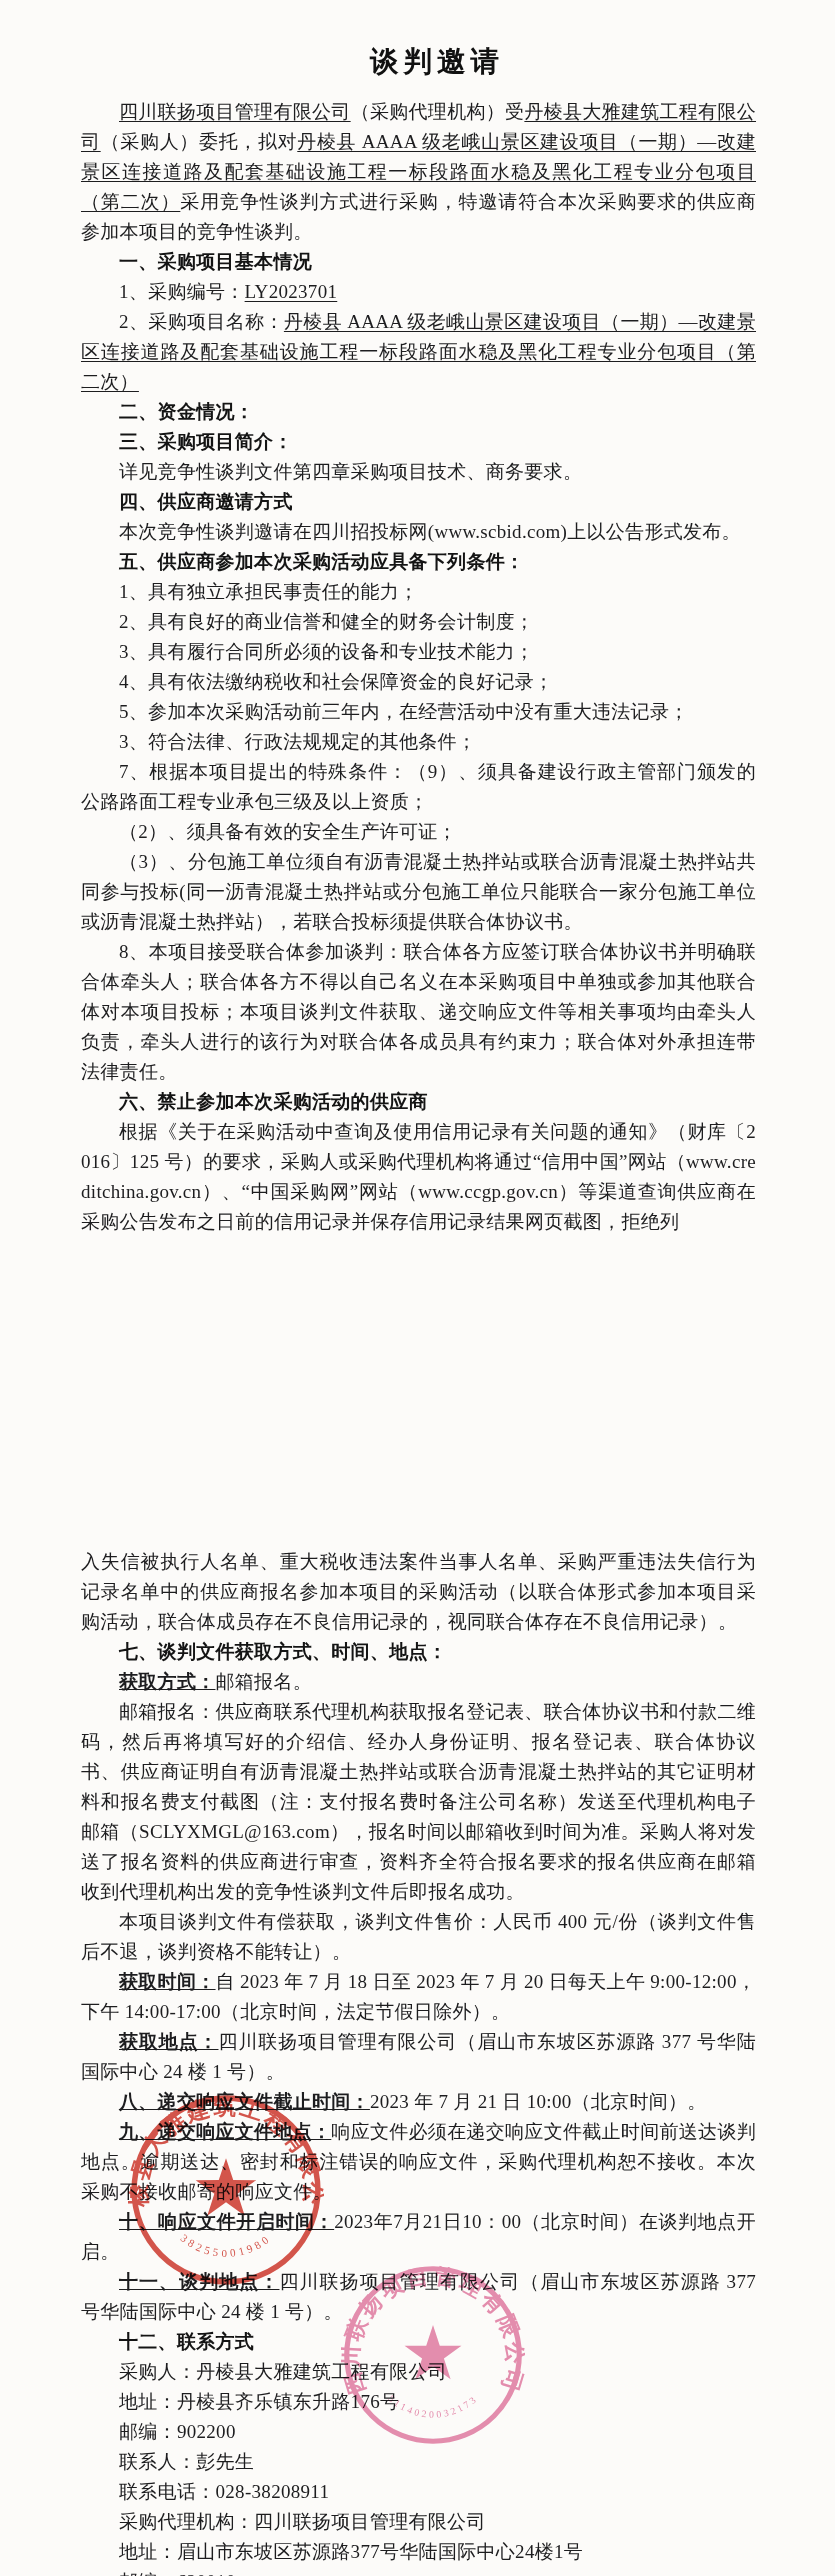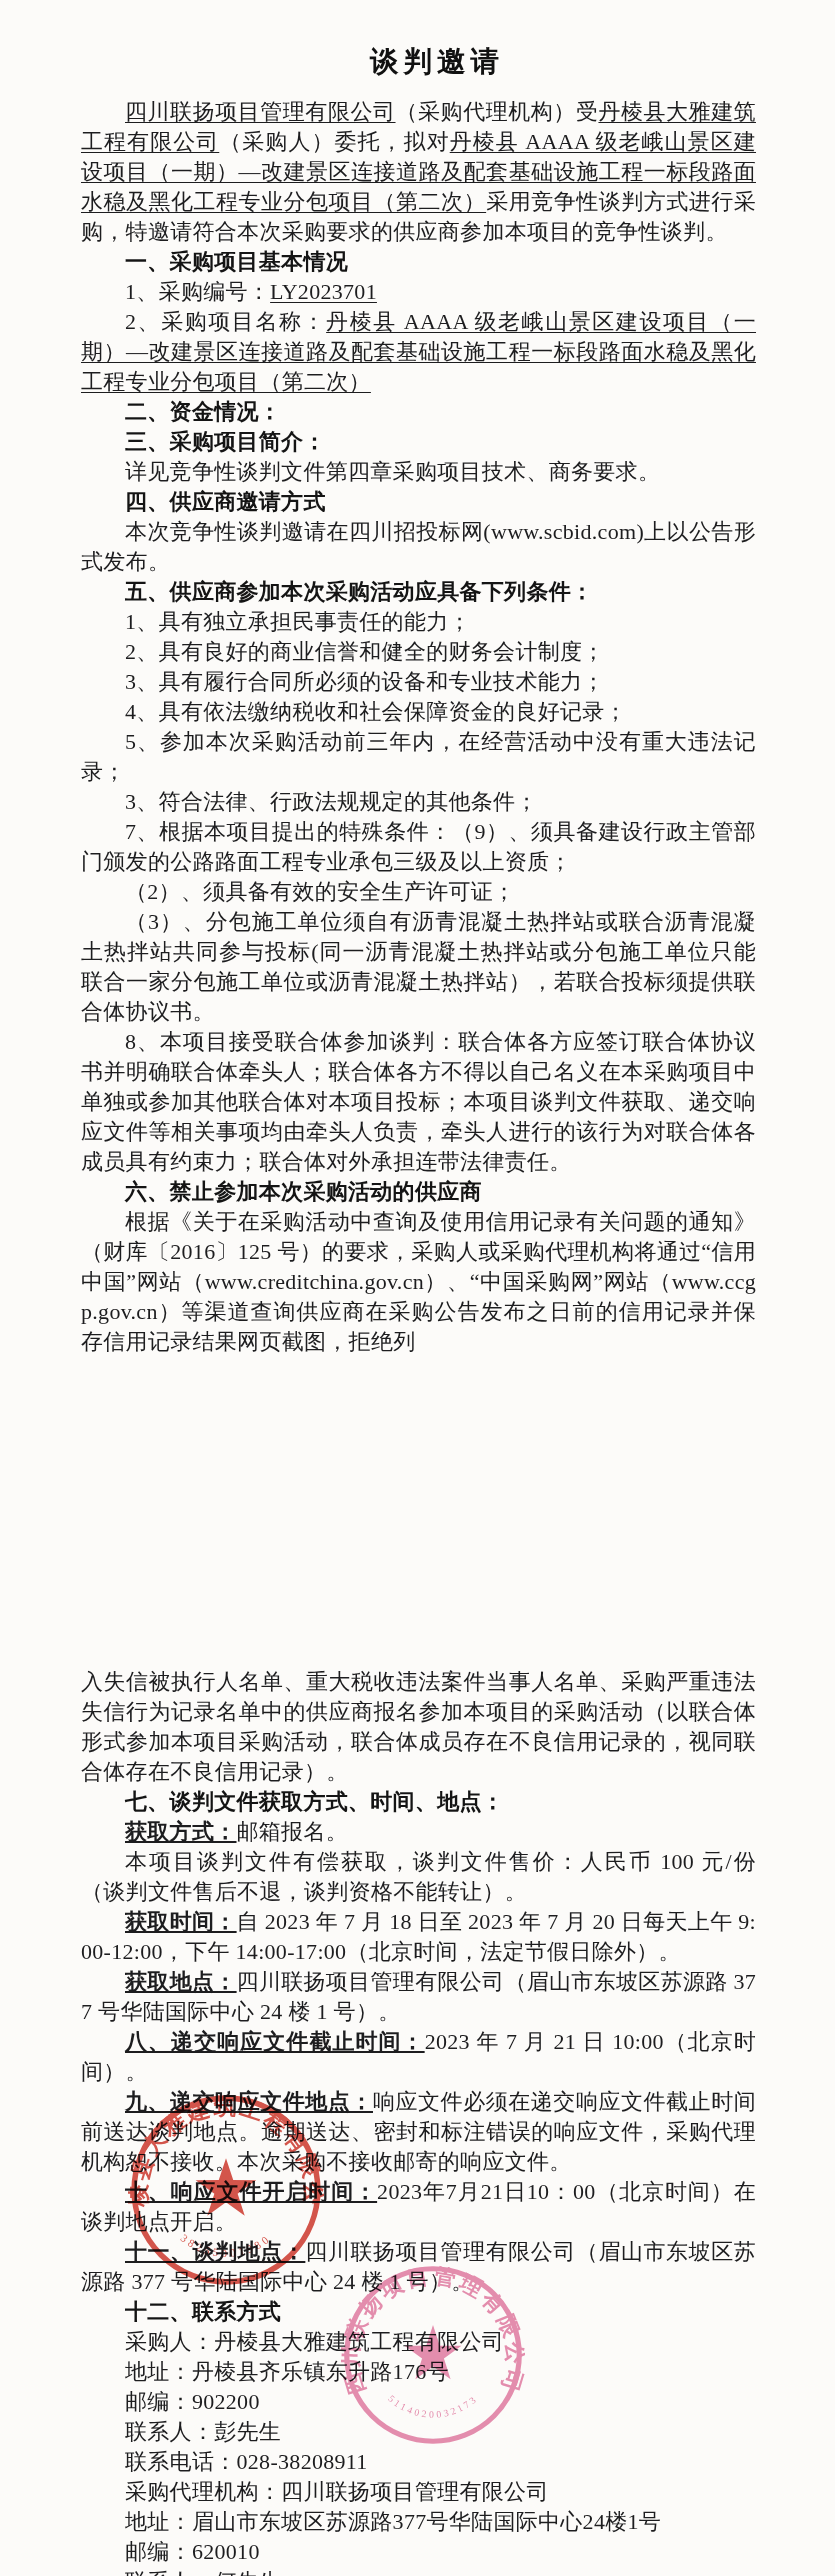--- a/index.html
+++ b/index.html
@@ -22,21 +22,21 @@
   }
   .doc-title{
     text-align:center;
     font-size:28.5px;
     font-weight:bold;
     letter-spacing:5px;
     color:#111;
     margin:11.2px 0 16px 37px;
   }
   .para{
-    font-size:22px;
+    font-size:19px;
     line-height:30px;
     text-align:justify;
     letter-spacing:0.3px;
     word-break:break-all;
   }
   .para.indent{ text-indent:2em; }
   .para.heading{ font-weight:bold; color:#141414; }
   .b{ font-weight:bold;text-decoration:underline; }
   .u{ text-decoration:underline; text-decoration-thickness:0.9px; text-underline-offset:3.1px; }
   .stamp{
@@ -74,21 +74,22 @@
         <div class="para indent"><span>7、根据本项目提出的特殊条件：（9）、须具备建设行政主管部门颁发的公路路面工程专业承包三级及以上资质；</span></div>
         <div class="para indent"><span>（2）、须具备有效的安全生产许可证；</span></div>
         <div class="para indent"><span>（3）、分包施工单位须自有沥青混凝土热拌站或联合沥青混凝土热拌站共同参与投标(同一沥青混凝土热拌站或分包施工单位只能联合一家分包施工单位或沥青混凝土热拌站），若联合投标须提供联合体协议书。</span></div>
         <div class="para indent"><span>8、本项目接受联合体参加谈判：联合体各方应签订联合体协议书并明确联合体牵头人；联合体各方不得以自己名义在本采购项目中单独或参加其他联合体对本项目投标；本项目谈判文件获取、递交响应文件等相关事项均由牵头人负责，牵头人进行的该行为对联合体各成员具有约束力；联合体对外承担连带法律责任。</span></div>
         <div class="para heading indent"><span>六、禁止参加本次采购活动的供应商</span></div>
         <div class="para indent"><span>根据《关于在采购活动中查询及使用信用记录有关问题的通知》（财库〔2016〕125 号）的要求，采购人或采购代理机构将通过“信用中国”网站（www.creditchina.gov.cn）、“中国采购网”网站（www.ccgp.gov.cn）等渠道查询供应商在采购公告发布之日前的信用记录并保存信用记录结果网页截图，拒绝列</span></div>
         <div style="height: 310px;"></div>
         <div class="para"><span>入失信被执行人名单、重大税收违法案件当事人名单、采购严重违法失信行为记录名单中的供应商报名参加本项目的采购活动（以联合体形式参加本项目采购活动，联合体成员存在不良信用记录的，视同联合体存在不良信用记录）。</span></div>
         <div class="para heading indent"><span>七、谈判文件获取方式、时间、地点：</span></div>
         <div class="para indent"><span class="b">获取方式：</span><span>邮箱报名。</span></div>
-        <div class="para indent"><span>本项目谈判文件有偿获取，谈判文件售价：人民币 100 元/份（谈判文件售后不退，谈判资格不能转让）。</span></div>
+        <div class="para indent"><span>邮箱报名：供应商联系代理机构获取报名登记表、联合体协议书和付款二维码，然后再将填写好的介绍信、经办人身份证明、报名登记表、联合体协议书、供应商证明自有沥青混凝土热拌站或联合沥青混凝土热拌站的其它证明材料和报名费支付截图（注：支付报名费时备注公司名称）发送至代理机构电子邮箱（SCLYXMGL@163.com），报名时间以邮箱收到时间为准。采购人将对发送了报名资料的供应商进行审查，资料齐全符合报名要求的报名供应商在邮箱收到代理机构出发的竞争性谈判文件后即报名成功。</span></div>
+        <div class="para indent"><span>本项目谈判文件有偿获取，谈判文件售价：人民币 400 元/份（谈判文件售后不退，谈判资格不能转让）。</span></div>
         <div class="para indent"><span class="b">获取时间：</span><span>自 2023 年 7 月 18 日至 2023 年 7 月 20 日每天上午 9:00-12:00，下午 14:00-17:00（北京时间，法定节假日除外）。</span></div>
         <div class="para indent"><span class="b">获取地点：</span><span>四川联扬项目管理有限公司（眉山市东坡区苏源路 377 号华陆国际中心 24 楼 1 号）。</span></div>
         <div class="para indent"><span class="b">八、递交响应文件截止时间：</span><span>2023 年 7 月 21 日 10:00（北京时间）。</span></div>
         <div class="para indent"><span class="b">九、递交响应文件地点：</span><span>响应文件必须在递交响应文件截止时间前送达谈判地点。逾期送达、密封和标注错误的响应文件，采购代理机构恕不接收。本次采购不接收邮寄的响应文件。</span></div>
         <div class="para indent"><span class="b">十、响应文件开启时间：</span><span>2023年7月21日10：00（北京时间）在谈判地点开启。</span></div>
         <div class="para indent"><span class="b">十一、谈判地点：</span><span>四川联扬项目管理有限公司（眉山市东坡区苏源路 377 号华陆国际中心 24 楼 1 号）。</span></div>
         <div class="para heading indent"><span>十二、联系方式</span></div>
         <div class="para indent"><span>采购人：丹棱县大雅建筑工程有限公司</span></div>
         <div class="para indent"><span>地址：丹棱县齐乐镇东升路176号</span></div>
         <div class="para indent"><span>邮编：902200</span></div>

